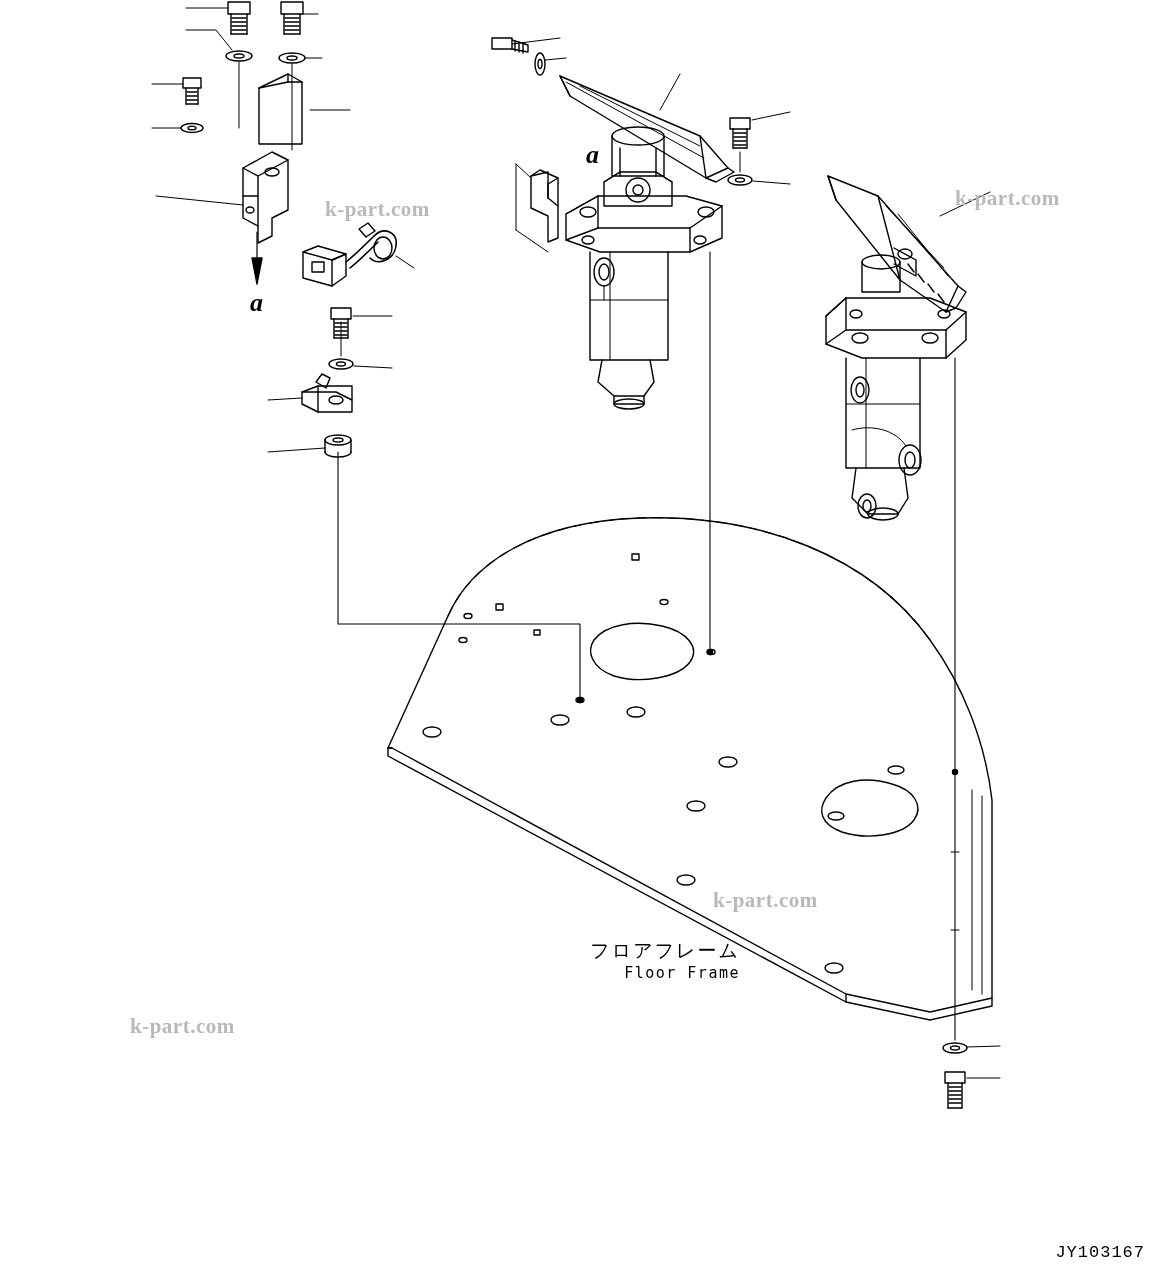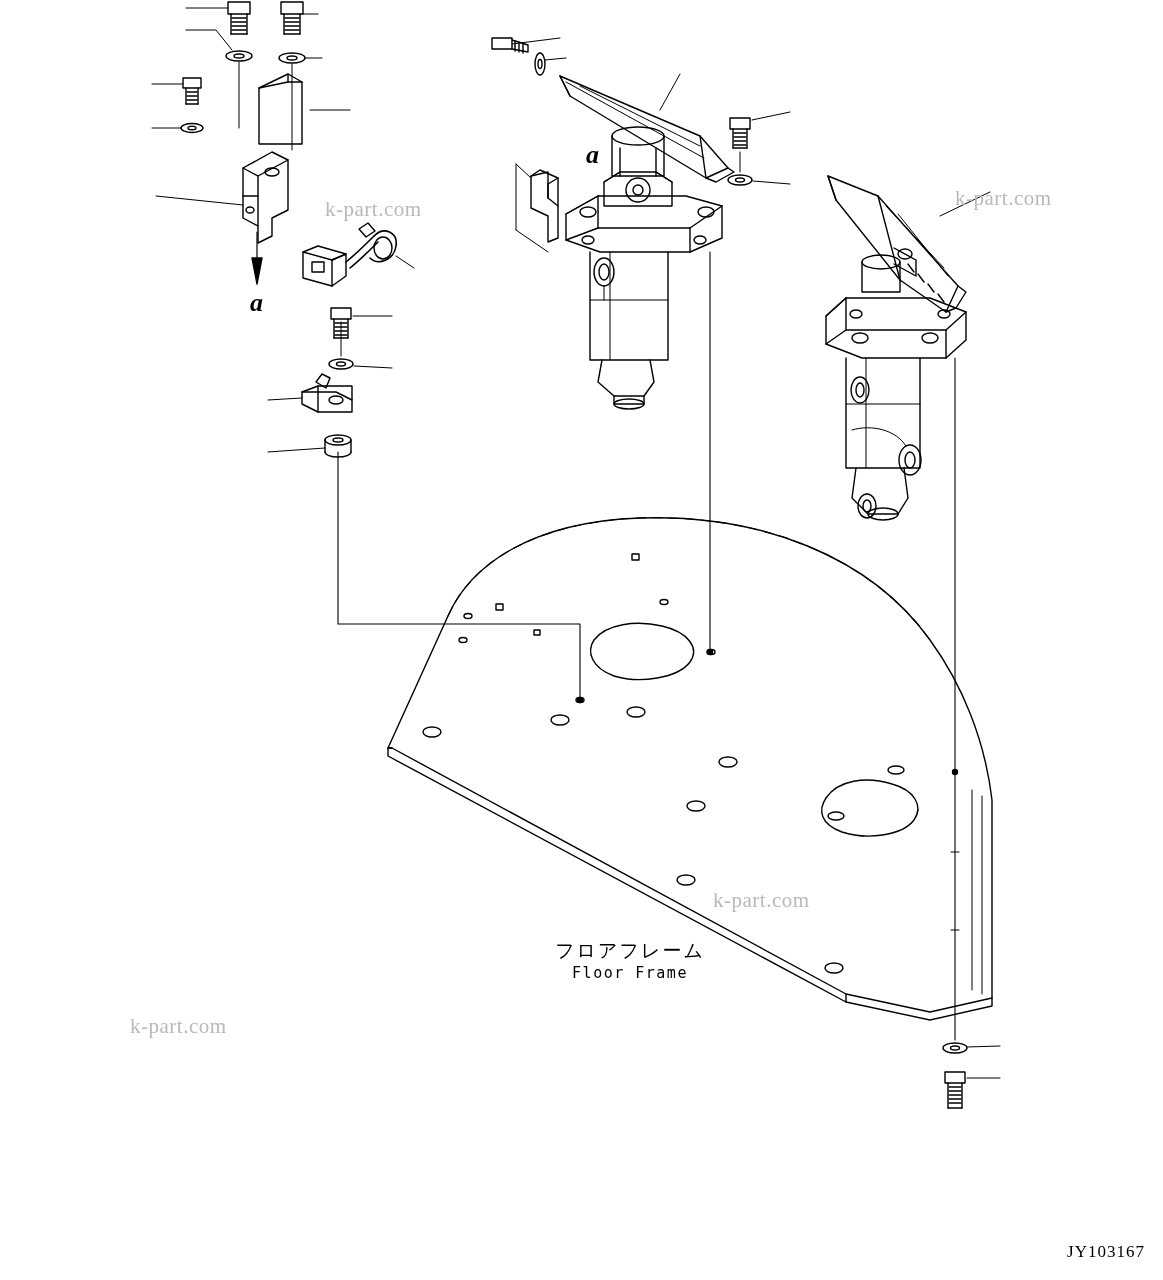--- a/index.html
+++ b/index.html
@@ -23,53 +23,54 @@
     height: 1280px;
   }
   .wm {
     position: absolute;
     color: #b9b9b9;
     font-family: "Liberation Serif", serif;
     font-size: 21px;
     letter-spacing: 0.5px;
     white-space: nowrap;
     user-select: none;
+    font-weight: bold;
   }
   .callout-a {
     position: absolute;
     font-family: "Liberation Serif", serif;
     font-style: italic;
     font-weight: bold;
     font-size: 26px;
     color: #000;
   }
   .caption {
     position: absolute;
-    text-align: center;
+    text-align: right;
     font-family: "DejaVu Sans Mono", monospace;
     font-size: 19px;
     color: #000;
     letter-spacing: 1px;
     white-space: nowrap;
   }
   .caption .jp {
     display: block;
     font-size: 19px;
     letter-spacing: 2px;
   }
   .caption .en {
     display: block;
     font-size: 15px;
     letter-spacing: 1.5px;
   }
   .docid {
     position: absolute;
     right: 18px;
     bottom: 18px;
-    font-family: Liberation Serif, serif;
+    font-family: Liberation Mono, monospace;
     font-size: 17px;
     letter-spacing: 1px;
     color: #000;
   }
 </style>
 </head>
 <body>
 
 <div id="page">
 

